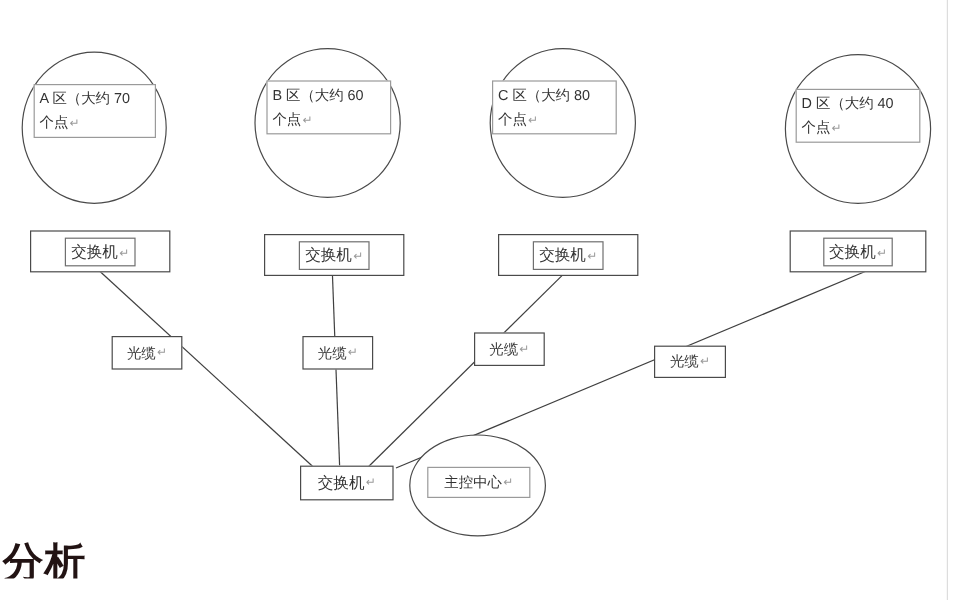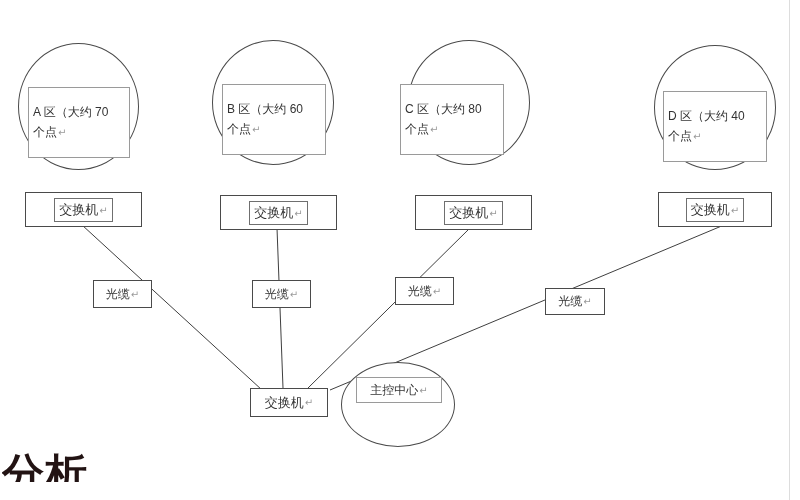--- a/index.html
+++ b/index.html
@@ -7,21 +7,21 @@
     position:relative;width:800px;height:500px;background:#ffffff;overflow:hidden;
     font-family:"Liberation Sans","DejaVu Sans",sans-serif;color:#2b2b2b;
   }
   .links{position:absolute;left:0;top:0;z-index:0;}
   .zone-circle{
     position:absolute;border:1px solid #4a4a4a;border-radius:50%;
     background:#ffffff;z-index:1;
   }
   .zone-textbox{
     position:absolute;border:1px solid #9a9a9a;background:#ffffff;z-index:2;
-    font-size:12px;line-height:1.7;padding:14px 4px;color:#333;margin-top:17px;
+    font-size:12px;line-height:1.7;padding:1px 4px;color:#333;
   }
   .switch-box{
     position:absolute;border:1px solid #4a4a4a;background:#ffffff;z-index:2;
     display:flex;align-items:center;justify-content:center;
   }
   .switch-inner{
     border:1px solid #6f6f6f;background:#ffffff;
     font-size:13px;color:#333;padding:2px 4px;white-space:nowrap;
   }
   .cable-box{
@@ -39,21 +39,21 @@
     background:#ffffff;z-index:1;
   }
   .control-textbox{
     position:absolute;border:1px solid #9a9a9a;background:#ffffff;z-index:2;
     display:flex;align-items:center;justify-content:center;
     font-size:12px;color:#333;
   }
   .ret{color:#9a9a9a;font-size:10px;margin-left:1px;}
   .cropped-caption{
     position:absolute;left:2px;top:451px;width:90px;height:31px;overflow:hidden;z-index:3;
-    font-size:42px;font-weight:bold;color:#221313;letter-spacing:1px;line-height:1.1;
+    font-size:34px;font-weight:bold;color:#221313;letter-spacing:1px;line-height:1.1;
   }
   .right-edge-line{
     position:absolute;left:789px;top:0;width:1px;height:500px;background:#dddddd;z-index:0;
   }
 </style>
 </head>
 <body>
 
 <div class="canvas">
 
@@ -88,21 +88,21 @@
     <div class="switch-inner">
       <span>交换机</span><span class="ret">↵</span>
     </div>
   </div>
   <div class="cable-box" style="left:252px;top:280px;width:57px;height:26px">
     <span>光缆</span>
       <span class="ret">↵</span>
   </div>
 
   <div class="zone-circle" style="left:408px;top:40px;width:120px;height:123px"></div>
-  <div class="zone-textbox" style="left:400px;top:67px;width:94px">
+  <div class="zone-textbox" style="left:410px;top:67px;width:94px">
     <span>C 区（大约 80</span><br>
     <span>个点</span><span class="ret">↵</span>
   </div>
   <div class="switch-box" style="left:415px;top:195px;width:115px;height:33px">
     <div class="switch-inner">
       <span>交换机</span><span class="ret">↵</span>
     </div>
   </div>
   <div class="cable-box" style="left:395px;top:277px;width:57px;height:26px">
     <span>光缆</span>
@@ -123,21 +123,21 @@
     <span>光缆</span>
       <span class="ret">↵</span>
   </div>
 
   <div class="core-switch" style="left:250px;top:388px;width:76px;height:27px">
     <span>交换机</span>
       <span class="ret">↵</span>
   </div>
 
   <div class="control-ellipse" style="left:341px;top:362px;width:112px;height:83px"></div>
-  <div class="control-textbox" style="left:356px;top:377px;width:84px;height:24px">
+  <div class="control-textbox" style="left:356px;top:389px;width:84px;height:24px">
     <span>主控中心</span>
       <span class="ret">↵</span>
   </div>
 
   <div class="cropped-caption">
     <span>分析</span>
   </div>
 
   <div class="right-edge-line"></div>
 

